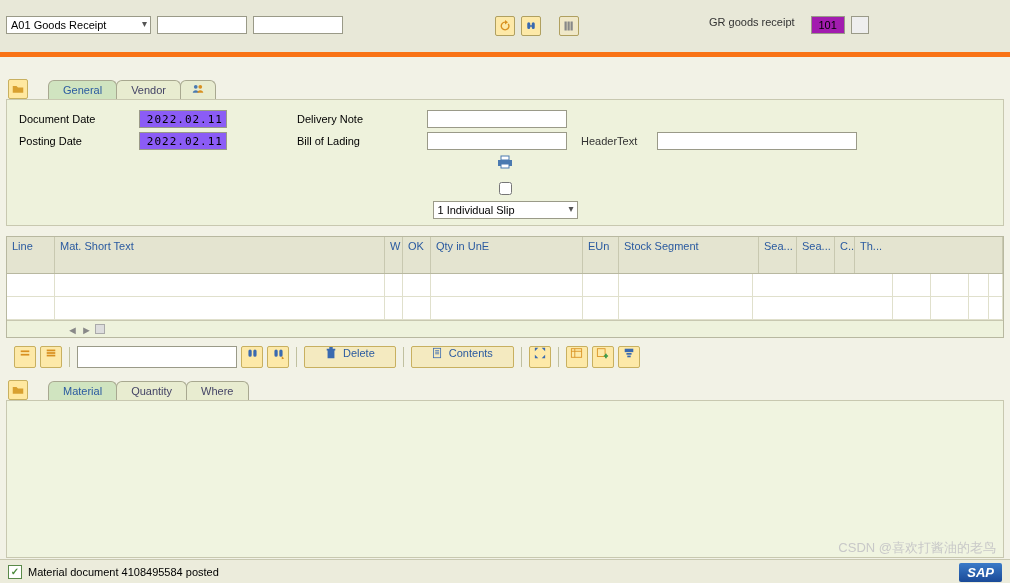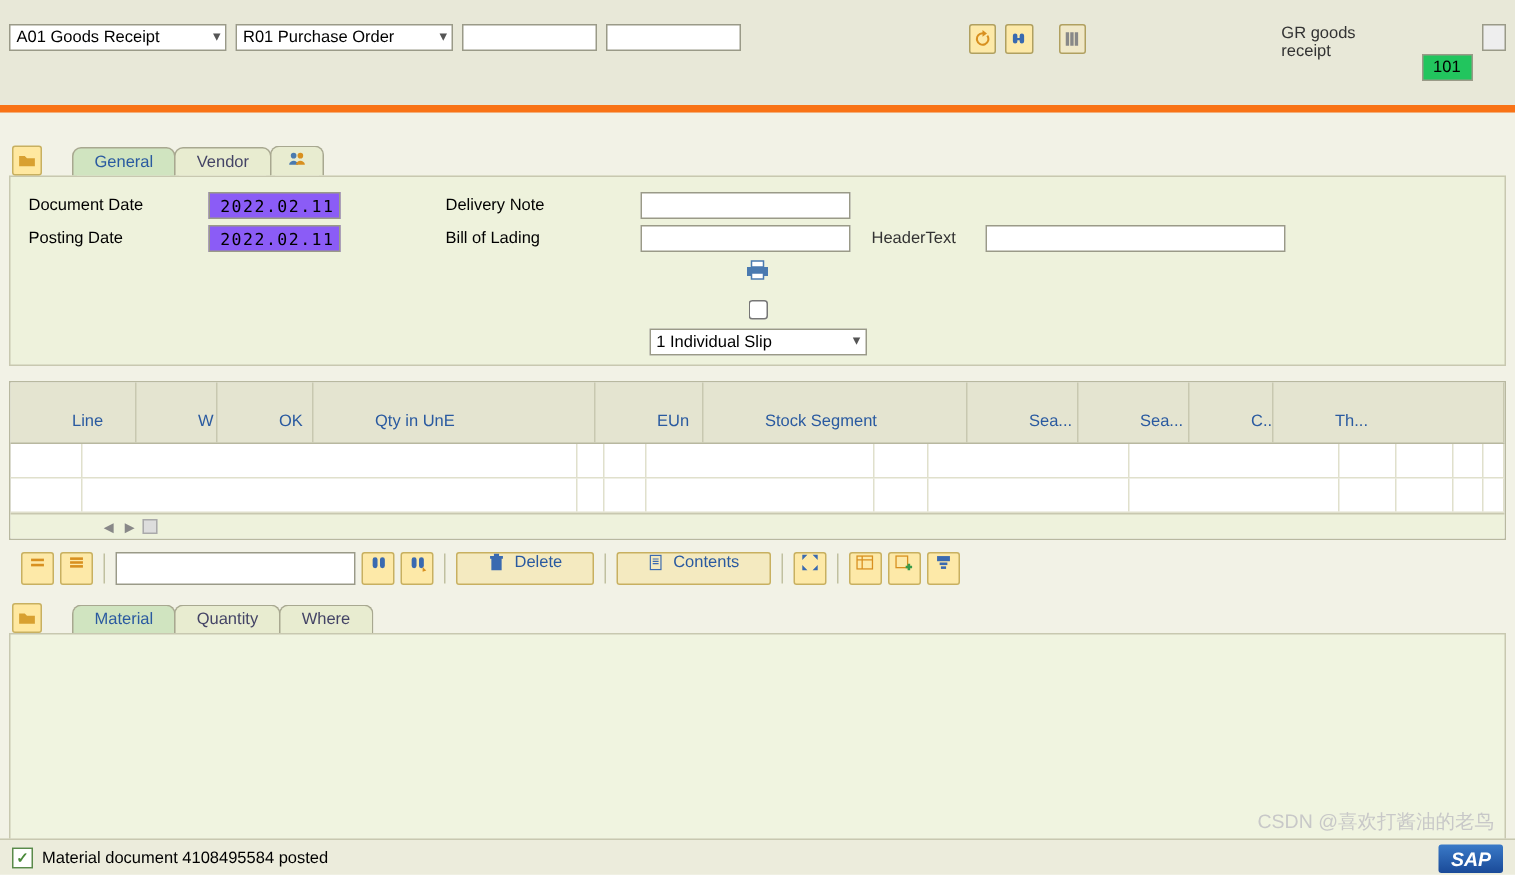--- a/index.html
+++ b/index.html
@@ -3,21 +3,21 @@
 <meta charset="utf-8">
 <style>
 * { box-sizing: border-box; margin: 0; padding: 0; font-family: Arial, sans-serif; font-size: 11px; }
 body { background: #f2f2e6; width: 1010px; height: 583px; position: relative; overflow: hidden; }
 
 
 .top-bar { display: flex; gap: 6px; padding: 16px 6px; background: #e8e8d8; border-bottom: 5px solid #f97316; }
 .dropdown { background: #fff; border: 1px solid #9a9a88; padding: 1px 16px 1px 4px; height: 18px; position: relative; min-width: 145px; display: inline-flex; align-items: center; }
 .dropdown::after { content: "▾"; position: absolute; right: 3px; top: 1px; color: #555; font-size: 10px; }
 .text-input { background: #fff; border: 1px solid #9a9a88; height: 18px; padding: 0 3px; }
-.text-input.yellow { background: #22c55e; margin-top: 20px; }
+.text-input.yellow { background: #a21caf; }
 .icon-btn { width: 20px; height: 20px; border: 1px solid #b0a060; background: #fde9a8; display: inline-flex; align-items: center; justify-content: center; cursor: pointer; border-radius: 2px; }
 .icon-btn svg { width: 12px; height: 12px; }
 .spacer { flex: 0 0 auto; }
 .label { color: #333; padding: 0 4px; }
 
 
 .tab-row { display: flex; align-items: flex-end; padding: 22px 0 0 8px; gap: 0; position: relative; }
 .folder-icon { width: 20px; height: 20px; border: 1px solid #c8b060; background: #ffe8a0; margin-right: 20px; display:flex; align-items:center; justify-content:center; border-radius:2px;}
 .tab { padding: 3px 14px; border: 1px solid #a8a890; border-bottom: none; background: #e8ecd0; margin-right: -1px; border-radius: 6px 6px 0 0; position: relative; cursor: pointer; color: #446; }
 .tab.active { background: #d0e4c0; color: #2a5aa0; z-index: 2; }
@@ -34,21 +34,21 @@
 .wide-input { width: 200px; }
 
 .ctrl-row { display:flex; align-items:center; gap:6px; margin-top:4px;flex-direction:column;}
 .print-icon { width:18px; height:16px; }
 .chk { width:13px; height:13px; }
 .slip-dd { min-width: 145px; }
 
 
 .grid-wrap { border: 1px solid #b8b8a0; margin: 10px 6px 4px; background:#fff; }
 .grid-head { display:flex; background:#e4e4d0; border-bottom:1px solid #b8b8a0; }
-.gh { border-right:1px solid #c8c8b0; padding:20px 5px; color:#2a5aa0; overflow:hidden; white-space:nowrap; text-overflow: clip; height: 36px; margin-left: 36px;}
+.gh { border-right:1px solid #c8c8b0; padding:3px 5px; color:#2a5aa0; overflow:hidden; white-space:nowrap; text-overflow: clip; height: 36px;}
 .grid-body { height: 46px; }
 .grid-row { display:flex; height:23px; border-bottom:1px solid #e0e0cc; }
 .gc { border-right:1px solid #e0e0cc; }
 .grid-nav { display:flex; align-items:center; padding:3px 60px; gap:4px; border-top:1px solid #c8c8b0; background:#eef2dc;}
 .nav-arrow { width:10px; height:10px; cursor:pointer; color:#888;}
 
 .col-line{width:48px}.col-mat{width:330px}.col-w{width:18px}.col-ok{width:28px}.col-qty{width:152px}.col-eun{width:36px}.col-sloc{width:134px}.col-sseg{width:140px}.col-sea1{width:38px}.col-sea2{width:38px}.col-c{width:20px}.col-th{flex:1}
 
 
 .action-bar { display:flex; align-items:center; gap:4px; padding:4px 8px; margin: 0 6px 8px; }
@@ -77,23 +77,20 @@
 .ref-label { margin-left: 120px; margin-right: 6px;}
 .ref-code { width:34px; text-align:center; }
 .small-box { width:18px; height:18px; border:1px solid #9a9a88; background:#eee; }
 </style>
 </head>
 <body>
 
 <div class="top-bar">
   <div class="dropdown">
       <span>A01 Goods Receipt</span>
-    </div>
-  <div class="dropdown">
-      <span>R01 Purchase Order</span>
     </div>
   <input class="text-input" style="width: 90px;">
   <input class="text-input" style="width: 90px;">
   <div class="spacer" style="width:140px"></div>
   <div class="icon-btn">
       <svg viewBox="0 0 16 16">
         <path fill="#d89020" d="M8 2a6 6 0 1 0 5 2.5l-1.5 1A4.2 4.2 0 1 1 8 3.8V6l4-3-4-3v2z"></path>
       </svg>
     </div>
   <div class="icon-btn">
@@ -155,20 +152,21 @@
     <input type="checkbox" class="chk" style="">
     <div class="dropdown slip-dd">
         <span>1 Individual Slip</span>
       </div>
   </div>
 </div>
 
 <div class="grid-wrap">
   <div class="grid-head">
     <div class="gh col-line">Line</div>
+    <div class="gh col-mat">Mat. Short Text</div>
     <div class="gh col-w">W</div>
     <div class="gh col-ok">OK</div>
     <div class="gh col-qty">Qty in UnE</div>
     <div class="gh col-eun">EUn</div>
     <div class="gh col-sseg">Stock Segment</div>
     <div class="gh col-sea1">Sea...</div>
     <div class="gh col-sea2">Sea...</div>
     <div class="gh col-c">C...</div>
     <div class="gh col-th">Th...</div>
   </div>

